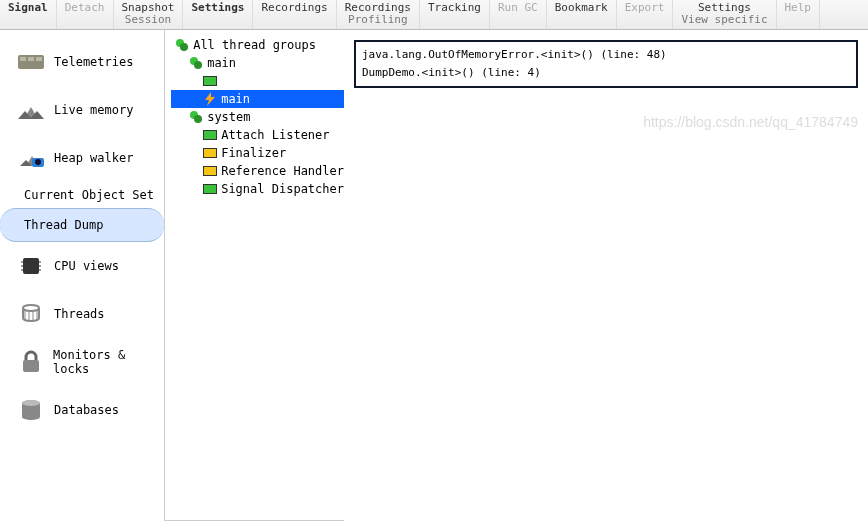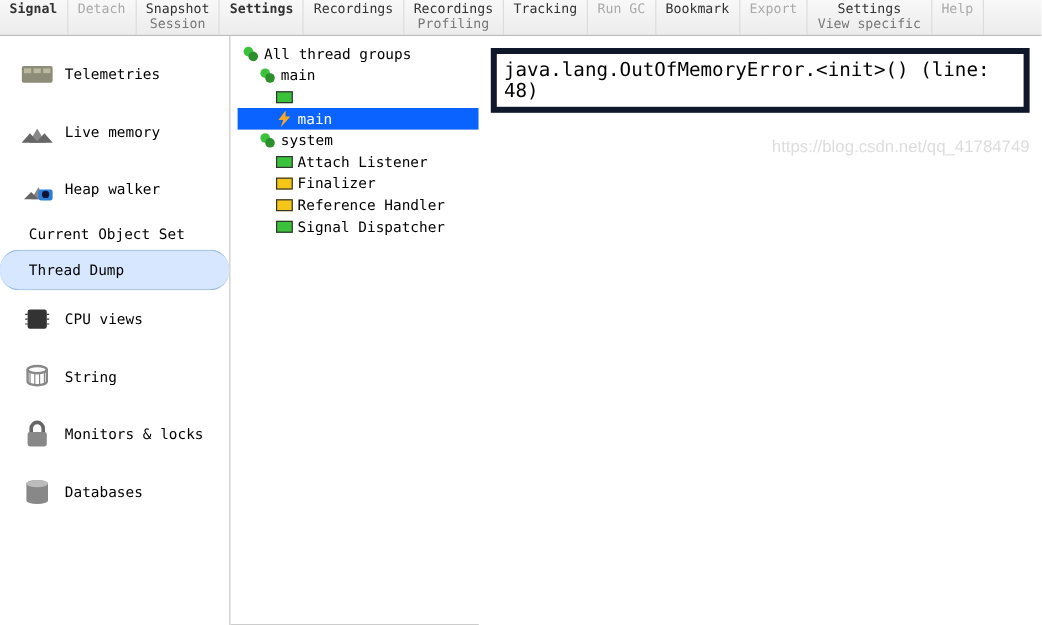--- a/index.html
+++ b/index.html
@@ -29,21 +29,21 @@
   .tree-row { display: flex; align-items: center; height: 18px; white-space: nowrap; }
   .tree-row.selected { background: #0a63ff; color: #fff; }
   .tree-indent { display:inline-block; }
   .tree-icon { width:14px; height:10px; display:inline-block; margin:0 4px; border:1px solid #333; }
   .tree-icon.green { background:#3ac23a; }
   .tree-icon.yellow { background:#f5c518; }
   .group-icon { width:14px; height:14px; display:inline-block; margin:0 4px; }
   
   
   .stack-panel { height: 106px; padding: 10px 10px; background:#fff; position:relative; }
-  .stack-box { border: 5px solid #0f172a; padding: 4px 6px; width: 449px; font-family: "SimSun", monospace; font-size:16px; line-height:18px; }
+  .stack-box { border: 2px solid #0f172a; padding: 4px 6px; width: 504px; font-family: "SimSun", monospace; font-size:11px; line-height:18px; }
   
   .watermark { position:absolute; right:10px; bottom:6px; color:#ddd; font-size:14px; font-family: Arial, sans-serif; pointer-events:none;margin-left:11px; }
   
   
   svg { display:block; }
 </style>
 </head>
 <body>
 
 <div class="topbar">
@@ -125,21 +125,21 @@
       <span class="side-icon">
         <svg width="24" height="24">
             <ellipse cx="12" cy="6" rx="8" ry="3" fill="none" stroke="#888" stroke-width="2"></ellipse>
             <path d="M4 6 v10 a8 3 0 0 0 16 0 V6" fill="none" stroke="#888" stroke-width="2"></path>
             <line x1="6" y1="8" x2="6" y2="18" stroke="#888"></line>
             <line x1="10" y1="9" x2="10" y2="19" stroke="#888"></line>
             <line x1="14" y1="9" x2="14" y2="19" stroke="#888"></line>
             <line x1="18" y1="8" x2="18" y2="18" stroke="#888"></line>
           </svg>
       </span>
-      <span class="side-label">String</span>
+      <span class="side-label">Threads</span>
     </div>
 
     <div class="side-item">
       <span class="side-icon">
         <svg width="22" height="24">
             <rect x="3" y="10" width="16" height="12" fill="#888" rx="2"></rect>
             <path d="M6 10 V7 a5 5 0 0 1 10 0 v3" fill="none" stroke="#666" stroke-width="3"></path>
           </svg>
       </span>
       <span class="side-label">Monitors &amp; locks</span>
@@ -232,18 +232,19 @@
         <span class="tree-indent" style="width:28px"></span>
         <span class="tree-icon green"></span>
         <span>Signal Dispatcher</span>
       </div>
 
     </div>
 
     <div class="stack-panel">
       <div class="stack-box">
         <div>java.lang.OutOfMemoryError.&lt;init&gt;() (line: 48)</div>
+        <div>DumpDemo.&lt;init&gt;() (line: 4)</div>
       </div>
       <div class="watermark">https://blog.csdn.net/qq_41784749</div>
     </div>
 
   </div>
 </div>
 
 </body></html>

